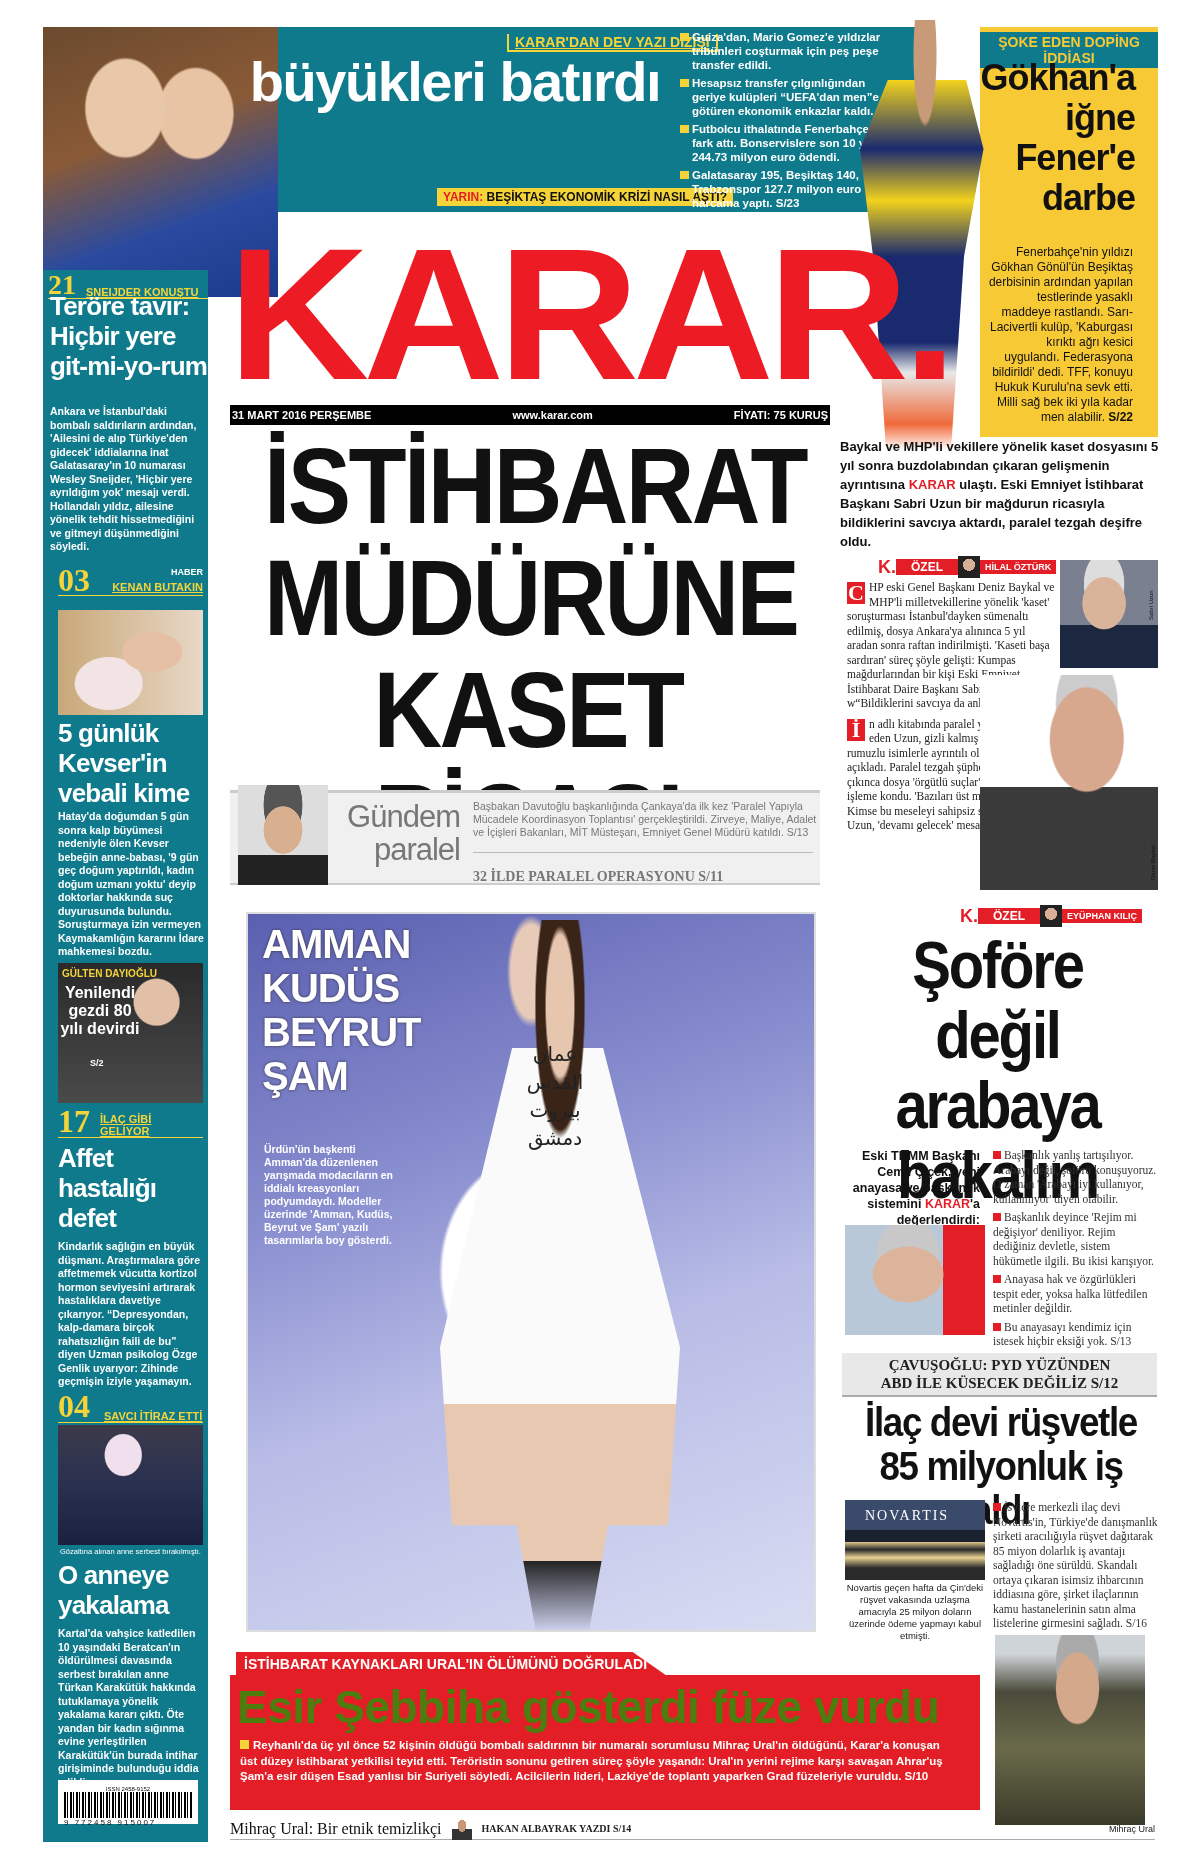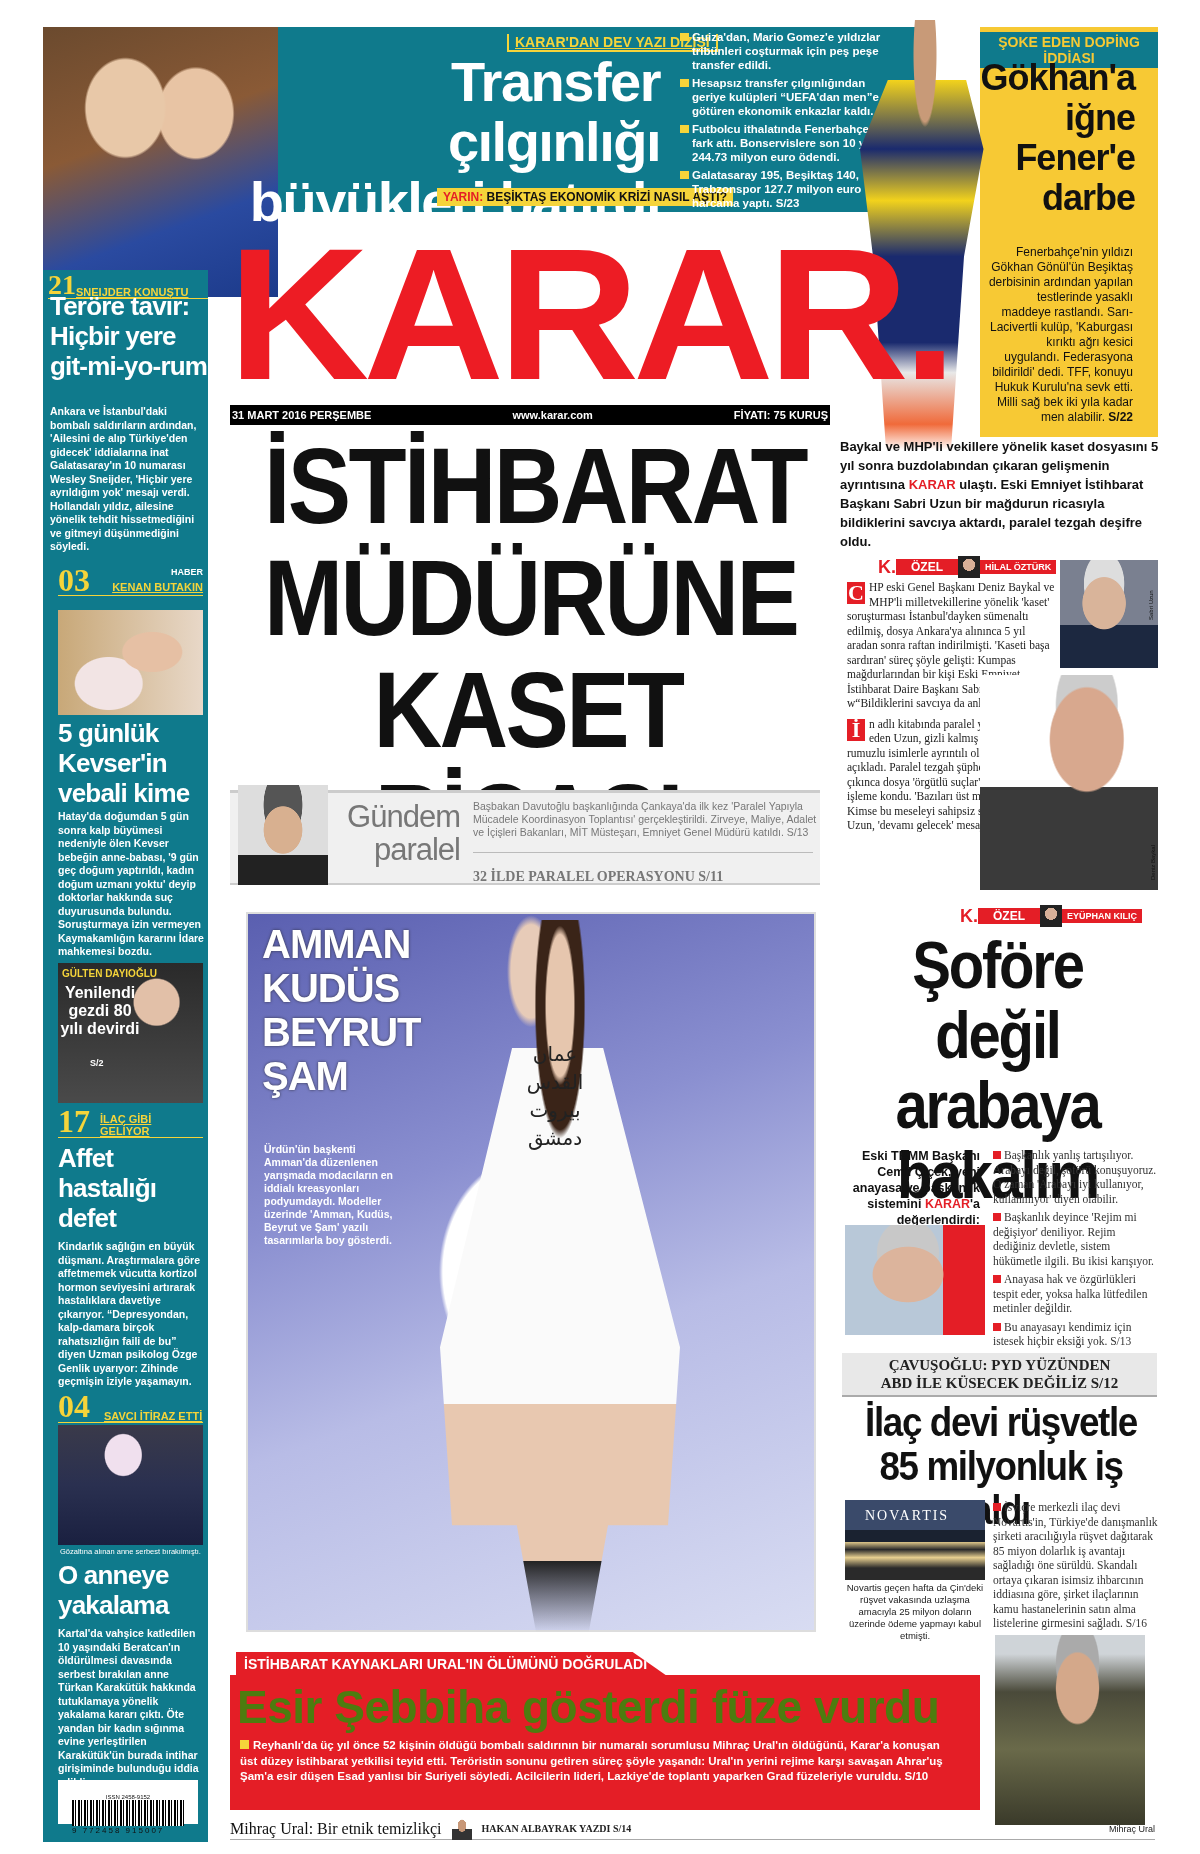--- a/index.html
+++ b/index.html
@@ -75,51 +75,50 @@
 #red-kicker{left:236px;top:1652px;background:#e41e26;color:#fff;font-size:14px;font-weight:bold;padding:4px 20px 4px 8px;clip-path:polygon(0 0,92% 0,100% 100%,0 100%)}
 #red-title{left:237px;top:1682px;color:#4d7c0f;font-family:Liberation Sans, sans-serif;font-size:46px;line-height:50px;font-weight:bold;letter-spacing:-0.5px}
 #red-text{left:240px;top:1738px;width:720px;color:#fff;font-size:11.5px;line-height:15.5px;font-weight:bold}
 #red-text .ysq{display:inline-block;width:9px;height:9px;background:#f5d43a;margin-right:4px}
 #fighter-photo{left:995px;top:1635px;width:150px;height:190px;background:radial-gradient(ellipse at 55% 28%,#d4a88a 0 18%,transparent 19%),radial-gradient(ellipse at 55% 15%,#aaa 0 18%,transparent 19%),linear-gradient(#cfd4d8 0 10%,#4a4a3a 30%,#6a6a4a 60%,#3a3a2a 100%)}
 #bottom-line{left:230px;top:1818px;width:925px;height:22px;border-bottom:1px solid #aaa;display:flex;align-items:center;gap:10px}
 #bottom-title{font-family:"Liberation Serif",serif;font-size:16px;color:#111}
 #hakan-photo{width:20px;height:22px;background:radial-gradient(ellipse at 50% 35%,#c89878 0 30%,transparent 31%),linear-gradient(#fff 50%,#333 50%)}
 #hakan{font-family:"Liberation Serif",serif;font-size:10px;font-weight:bold;color:#222}
 #mihrac-cap{margin-left:auto;font-size:9px;color:#222}
-#barcode{left:58px;top:1780px;width:140px;height:44px;background:#fff;padding:14px}
+#barcode{left:58px;top:1780px;width:140px;height:44px;background:#fff;padding:6px}
 #barcode .bars{height:26px;background:repeating-linear-gradient(90deg,#000 0 2px,#fff 2px 3px,#000 3px 4px,#fff 4px 6px)}
 #barcode .isbn{font-size:6px;text-align:center}
 #barcode .digits{font-size:8px;letter-spacing:2px}
 </style>
 </head>
 <body>
 
 <div id="top-banner" class="abs"></div>
 <div id="banner-photo" class="abs photo"></div>
 <div id="banner-kicker" class="abs">KARAR'DAN DEV YAZI DİZİSİ</div>
 <div id="banner-title" class="abs">
-  <div>Transfer çılgınlığı</div>
   <div>büyükleri batırdı</div>
 </div>
 <div id="banner-tomorrow" class="abs"><span class="red">YARIN:</span> <span>BEŞİKTAŞ EKONOMİK KRİZİ NASIL AŞTI?</span></div>
 <ul id="banner-bullets" class="abs">
   <li>Guiza'dan, Mario Gomez'e yıldızlar tribünleri coşturmak için peş peşe transfer edildi.</li>
   <li>Hesapsız transfer çılgınlığından geriye kulüpleri “UEFA'dan men”e götüren ekonomik enkazlar kaldı.</li>
   <li>Futbolcu ithalatında Fenerbahçe fark attı. Bonservislere son 10 yılda 244.73 milyon euro ödendi.</li>
   <li>Galatasaray 195, Beşiktaş 140, Trabzonspor 127.7 milyon euro harcama yaptı. S/23</li>
 </ul>
 
 <div id="doping-box" class="abs"></div>
 <div id="footballer" class="abs photo"></div>
 <div id="doping-kicker" class="abs">ŞOKE EDEN DOPİNG İDDİASI</div>
 <div id="doping-title" class="abs">Gökhan'a iğne Fener'e darbe</div>
 <div id="doping-text" class="abs"><span>Fenerbahçe'nin yıldızı Gökhan Gönül'ün Beşiktaş derbisinin ardından yapılan testlerinde yasaklı maddeye rastlandı. Sarı-Lacivertli kulüp, 'Kaburgası kırıktı ağrı kesici uygulandı. Federasyona bildirildi' dedi. TFF, konuyu Hukuk Kurulu'na sevk etti. Milli sağ bek iki yıla kadar men alabilir.</span> <b>S/22</b></div>
 
 <div id="sidebar" class="abs"></div>
-<div class="abs" style="left:48px;top:272px;width:160px;display:flex;align-items:flex-end;gap:0;border-bottom:1px solid #f5d43a">
+<div class="abs" style="left:48px;top:272px;width:160px;display:flex;align-items:flex-end;gap:10px;border-bottom:1px solid #f5d43a">
   <span class="sb-num" style="font-size:28px;line-height:26px">21</span>
   <span class="sb-kicker">SNEIJDER KONUŞTU</span>
 </div>
 <div class="abs sb-title" style="left:50px;top:291px;width:158px">Teröre tavır: Hiçbir yere git-mi-yo-rum</div>
 <div class="abs sb-text" style="left:50px;top:405px;width:156px">Ankara ve İstanbul'daki bombalı saldırıların ardından, 'Ailesini de alıp Türkiye'den gidecek' iddialarına inat Galatasaray'ın 10 numarası Wesley Sneijder, 'Hiçbir yere ayrıldığım yok' mesajı verdi. Hollandalı yıldız, ailesine yönelik tehdit hissetmediğini ve gitmeyi düşünmediğini söyledi.</div>
 
 <div class="abs" style="left:58px;top:565px;width:145px;display:flex;align-items:flex-end;justify-content:space-between;border-bottom:1px solid #f5d43a">
   <span class="sb-num" style="line-height:30px">03</span>
   <span style="text-align:right"><span style="display:block;color:#fff;font-size:9px;font-weight:bold">HABER</span><span class="sb-kicker">KENAN BUTAKIN</span></span>
 </div>

